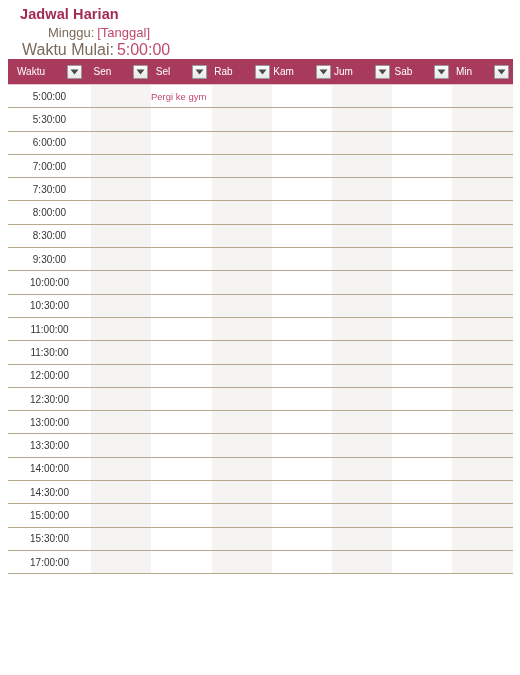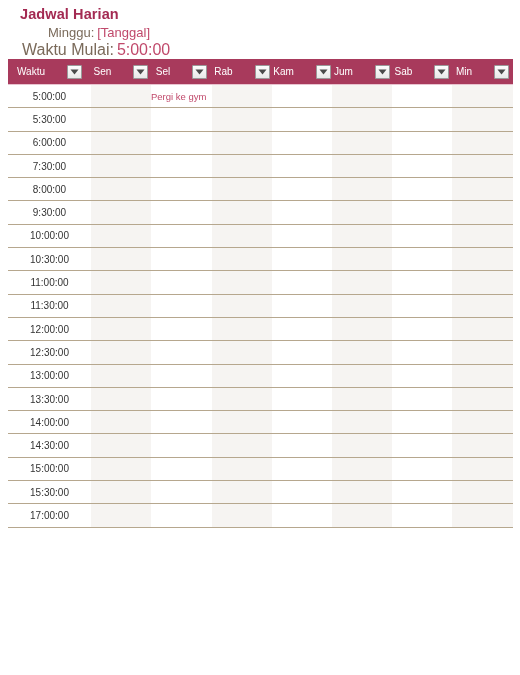--- a/index.html
+++ b/index.html
@@ -292,31 +292,51 @@
             <td class="time-cell">6:00:00</td>
             <td class="day-cell shade-a"></td>
             <td class="day-cell shade-b"></td>
             <td class="day-cell shade-a"></td>
             <td class="day-cell shade-b"></td>
             <td class="day-cell shade-a"></td>
             <td class="day-cell shade-b"></td>
             <td class="day-cell shade-a"></td>
           </tr>
           <tr>
+            <td class="time-cell">7:00:00</td>
+            <td class="day-cell shade-a"></td>
+            <td class="day-cell shade-b"></td>
+            <td class="day-cell shade-a"></td>
+            <td class="day-cell shade-b"></td>
+            <td class="day-cell shade-a"></td>
+            <td class="day-cell shade-b"></td>
+            <td class="day-cell shade-a"></td>
+          </tr>
+          <tr>
             <td class="time-cell">7:30:00</td>
             <td class="day-cell shade-a"></td>
             <td class="day-cell shade-b"></td>
             <td class="day-cell shade-a"></td>
             <td class="day-cell shade-b"></td>
             <td class="day-cell shade-a"></td>
             <td class="day-cell shade-b"></td>
             <td class="day-cell shade-a"></td>
           </tr>
           <tr>
             <td class="time-cell">8:00:00</td>
+            <td class="day-cell shade-a"></td>
+            <td class="day-cell shade-b"></td>
+            <td class="day-cell shade-a"></td>
+            <td class="day-cell shade-b"></td>
+            <td class="day-cell shade-a"></td>
+            <td class="day-cell shade-b"></td>
+            <td class="day-cell shade-a"></td>
+          </tr>
+          <tr>
+            <td class="time-cell">8:30:00</td>
             <td class="day-cell shade-a"></td>
             <td class="day-cell shade-b"></td>
             <td class="day-cell shade-a"></td>
             <td class="day-cell shade-b"></td>
             <td class="day-cell shade-a"></td>
             <td class="day-cell shade-b"></td>
             <td class="day-cell shade-a"></td>
           </tr>
           <tr>
             <td class="time-cell">9:30:00</td>

